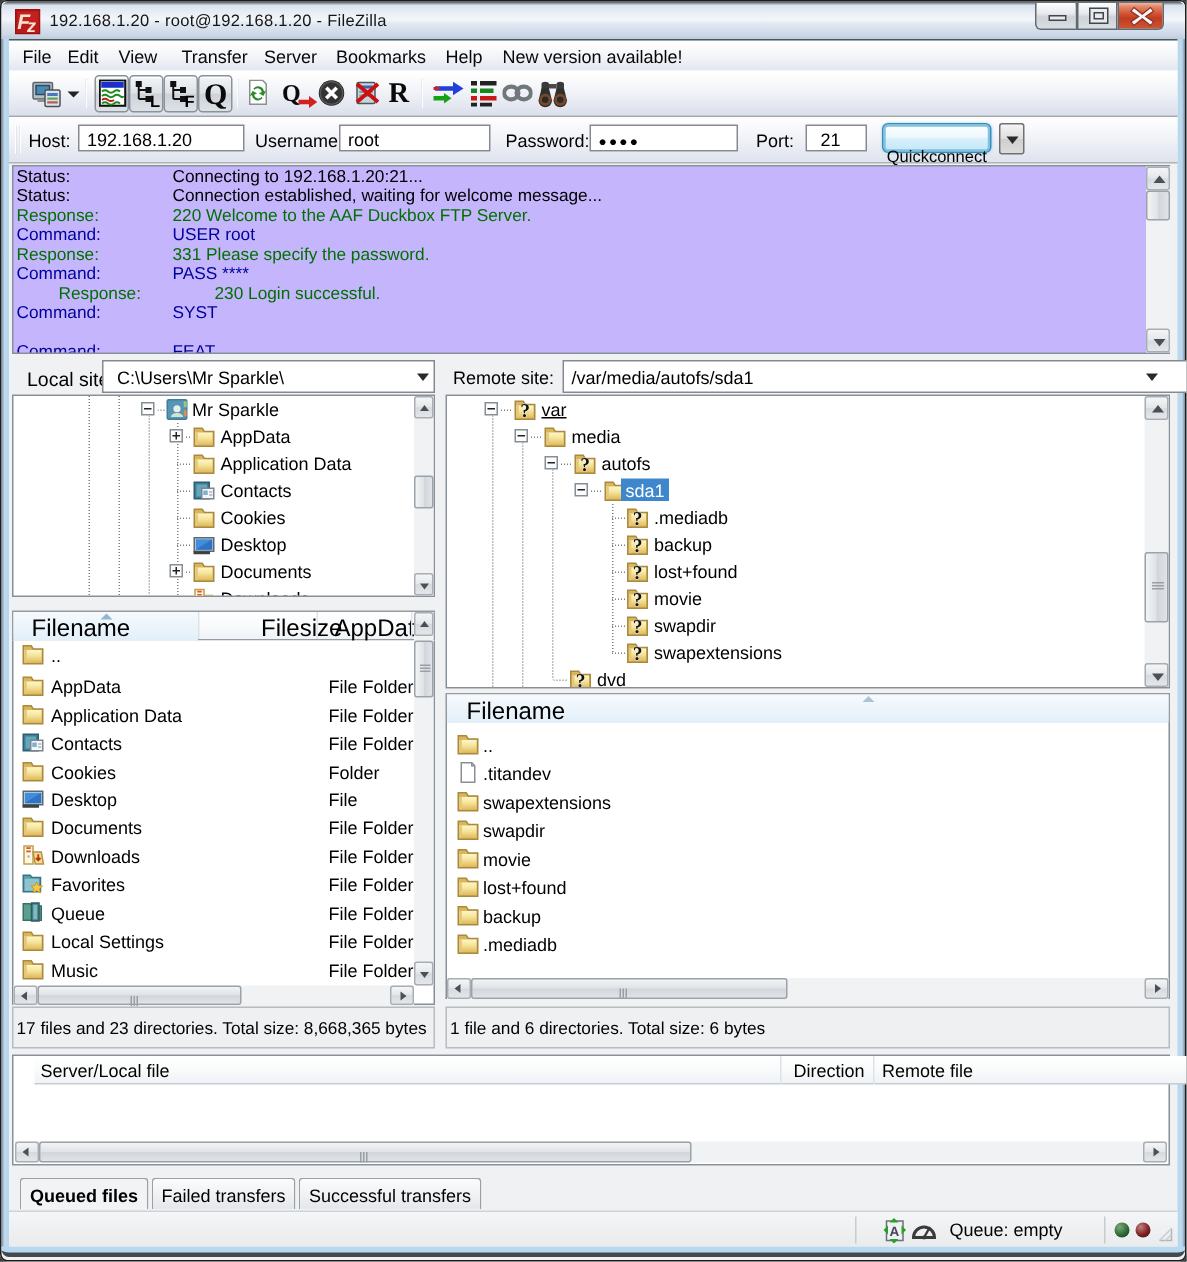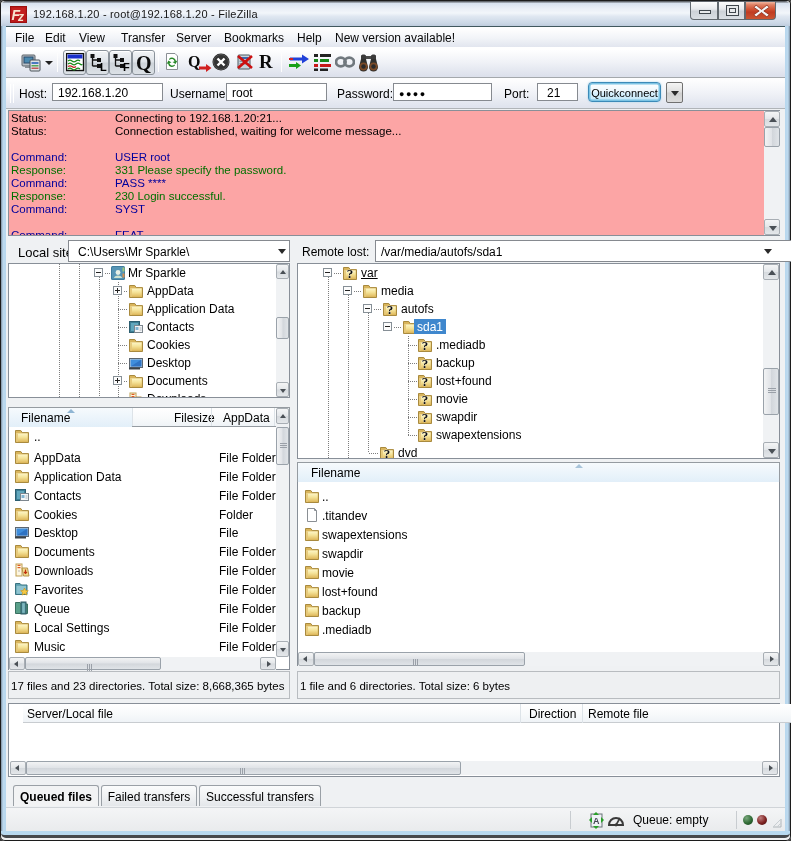--- a/index.html
+++ b/index.html
@@ -26,24 +26,24 @@
 .menuitem { position:absolute; top:4px; color:#080808; }
 #toolbar { left:6px; top:47px; width:779px; height:31px; background:linear-gradient(180deg,#ffffff 8%,#f0f2f7 50%,#dde1ec 95%); border-bottom:1px solid #a4a8ac; }
 .tsep { position:absolute; top:6px; width:1px; height:19px; background:#b4b8bc; border-right:1px solid #fdfdfd;}
 .tbtn { position:absolute; top:3px; width:23px; height:25px; border:1px solid #8a929a; border-radius:3px;
  background:linear-gradient(180deg,#f3f5f7,#dde2e7 48%,#cdd3d9 52%,#dce1e6); box-shadow:0 1px 0 #fff inset; }
 #quickbar { left:6px; top:78px; width:779px; height:31px; background:linear-gradient(180deg,#fdfdfe 8%,#f0f2f7 50%,#e0e4ee 95%); border-bottom:1px solid #b0b4b8; }
 .qlabel { position:absolute; top:9px; }
 .qbox { position:absolute; top:5px; height:18px; border:1px solid #868a90; background:#fff; font-size:12px; padding:2px 0 0 5px; }
 #qc-btn { position:absolute; left:582px; top:4px; width:73px; height:20px; border:1px solid #3c8ab8; border-radius:4px;
   background:linear-gradient(180deg,#fdfeff,#eef8fd 45%,#d8effb 55%,#c2e7f8 100%);
-  box-shadow:0 0 0 1.5px #7cc4e4 inset, 0 0 2px #9fd4ec; text-align:center; padding-top:4px; font-size:11px;}
+  box-shadow:0 0 0 1.5px #7cc4e4 inset, 0 0 2px #9fd4ec; text-align:center; padding-top:16px; font-size:11px;}
 #qc-drop { position:absolute; left:660px; top:4px; width:17px; height:21px; border:1px solid #707070; border-radius:2px;
   background:linear-gradient(180deg,#f4f4f4,#dfdfdf 48%,#cfcfcf 52%,#dcdcdc); }
-#log { left:8px; top:110px; width:772px; height:126px; background:#fca5a5; border:1px solid #888f98; overflow:hidden; }
+#log { left:8px; top:110px; width:772px; height:126px; background:#c4b5fd; border:1px solid #888f98; overflow:hidden; }
 .logline { position:absolute; left:2px; width:740px; height:13px; font-size:11.5px; white-space:pre; }
 .ll-label { display:inline-block; width:104px; }
 .st { color:#000; } .rs { color:#007000; } .cm { color:#00009c; }
 .sb-btn { position:absolute; border:1px solid #a8aeb4; border-radius:2px; background:linear-gradient(180deg,#f4f5f6,#e4e7ea 48%,#d6dade 52%,#e4e7ea); }
 .sb-thumb { position:absolute; border:1px solid #9aa2aa; border-radius:2px; background:linear-gradient(90deg,#f2f3f4,#e0e3e7 48%,#d2d6db 52%,#e0e4e8); }
 .sb-thumb-h { position:absolute; border:1px solid #9aa2aa; border-radius:2px; background:linear-gradient(180deg,#f2f3f4,#e0e3e7 48%,#d2d6db 52%,#e0e4e8); }
 .sgrip { position:absolute; }
 .sgrip div { height:1px; margin-bottom:1px; background:#9aa0a8; }
 .sgrip-v div { width:1px; height:7px; display:inline-block; margin-right:1px; background:#9aa0a8; }
 .tri { position:absolute; width:0; height:0; }
@@ -54,21 +54,21 @@
 .tree { position:absolute; background:#fff; border:1px solid #888f98; overflow:hidden; }
 #tree-l { left:8px; top:263px; width:282px; height:135px; }
 #tree-r { left:297px; top:263px; width:483px; height:196px; }
 .titem { position:absolute; height:16px; font-size:12px; white-space:pre; padding-top:1px;}
 .ticon { position:absolute; width:16px; height:16px; }
 .pm { position:absolute; width:9px; height:9px; border:1px solid #868f96; background:#fcfcfc; }
 .pm:before { content:""; position:absolute; left:1px; top:3px; width:5px; height:1px; background:#222; }
 .pm.plus:after { content:""; position:absolute; left:3px; top:1px; width:1px; height:5px; background:#222; }
 .dotv { position:absolute; width:1px; background-image:linear-gradient(180deg,#7d7d7d 1px,transparent 1px); background-size:1px 2px; }
 .doth { position:absolute; height:1px; background-image:linear-gradient(90deg,#7d7d7d 1px,transparent 1px); background-size:2px 1px; }
-.lheader { position:absolute; background:linear-gradient(180deg,#ffffff,#f8fafb 55%,#eff3f7); border:1px solid #959ba1; font-size:12px;text-decoration:underline; }
+.lheader { position:absolute; background:linear-gradient(180deg,#ffffff,#f8fafb 55%,#eff3f7); border:1px solid #959ba1; font-size:16px;text-decoration:underline; }
 .hcol { position:absolute; top:0; height:100%; padding:3px 0 0 6px; }
 .hsep { position:absolute; top:0; width:1px; height:100%; background:#dde3e8; }
 .list { position:absolute; background:#fff; border:1px solid #888f98; border-top:none; overflow:hidden;}
 .lrow { position:absolute; height:19px; font-size:12px; white-space:pre; }
 .licon { position:absolute; left:5px; top:1px; width:16px; height:16px; }
 .lname { position:absolute; left:25px; top:3px; }
 .ltype { position:absolute; left:210px; top:3px; }
 .statusline { position:absolute; height:28px; background:#eef0f2; border:1px solid #b8bcc0; font-size:11.5px; padding:8px 0 0 2px; }
 #queue { left:8px; top:703px; width:772px; height:74px; background:#fff; border:1px solid #888f98; }
 .tab { position:absolute; top:785px; height:21px; border:1px solid #9aa0a6; border-bottom:none; border-radius:3px 3px 0 0;
@@ -298,45 +298,46 @@
     <div class="qlabel" style="left:498px;">Port:</div>
     <div class="qbox" style="left:531px;width:41px;padding-left:9px;">21</div>
     <div id="qc-btn">Quickconnect</div>
     <div id="qc-drop">
         <div class="combo-arr" style="left:4px;top:8px;"></div>
       </div>
   </div>
   <div id="log" class="abs">
     <div class="logline" style="top:1px;"><span class="ll-label st">Status:</span><span class="st">Connecting to 192.168.1.20:21...</span></div>
     <div class="logline" style="top:14px;"><span class="ll-label st">Status:</span><span class="st">Connection established, waiting for welcome message...</span></div>
+    <div class="logline" style="top:27px;"><span class="ll-label rs">Response:</span><span class="rs">220 Welcome to the AAF Duckbox FTP Server.</span></div>
     <div class="logline" style="top:40px;"><span class="ll-label cm">Command:</span><span class="cm">USER root</span></div>
     <div class="logline" style="top:53px;"><span class="ll-label rs">Response:</span><span class="rs">331 Please specify the password.</span></div>
     <div class="logline" style="top:66px;"><span class="ll-label cm">Command:</span><span class="cm">PASS ****</span></div>
-    <div class="logline" style="top:79px;"><span class="ll-label rs">Response:</span><span class="rs">230 Login successful.</span></div>
+    <div class="logline" style="top:79px;margin-left:28px;"><span class="ll-label rs">Response:</span><span class="rs">230 Login successful.</span></div>
     <div class="logline" style="top:92px;"><span class="ll-label cm">Command:</span><span class="cm">SYST</span></div>
     <div class="logline" style="top:118px;"><span class="ll-label cm">Command:</span><span class="cm">FEAT</span></div>
   </div>
 
   <div class="abs" style="left:764px;top:111px;width:16px;height:124px;background:#f0f2f4;">
     <div class="sb-btn" style="left:0;top:0;width:16px;height:16px;">
         <div class="tri" style="left:4px;top:5px;border-left:4px solid transparent;border-right:4px solid transparent;border-bottom:5px solid #4a5056;"></div>
       </div>
     <div class="sb-thumb" style="left:0;top:16px;width:16px;height:20px;"></div>
     <div class="sb-btn" style="left:0;top:108px;width:16px;height:16px;">
         <div class="tri" style="left:4px;top:6px;border-left:4px solid transparent;border-right:4px solid transparent;border-top:5px solid #4a5056;"></div>
       </div>
   </div>
 
   <div id="sitebar-l" class="abs">
     <div class="qlabel" style="left:10px;top:5px;font-size:13px;">Local site:</div>
     <div class="combo" style="left:60px;top:0;width:222px;padding-left:9px;">C:\Users\Mr Sparkle\</div>
     <div class="combo-arr" style="left:270px;top:9px;"></div>
   </div>
   <div id="sitebar-r" class="abs">
-    <div class="qlabel" style="left:5px;top:5px;">Remote lost:</div>
+    <div class="qlabel" style="left:5px;top:5px;">Remote site:</div>
     <div class="combo" style="left:78px;top:0;width:436px;padding-left:5px;">/var/media/autofs/sda1</div>
     <div class="combo-arr" style="left:467px;top:9px;"></div>
   </div>
 
   <div id="tree-l" class="tree abs">
     <div class="dotv" style="left:50px;top:0;height:139px;"></div>
     <div class="dotv" style="left:70px;top:0;height:139px;"></div>
     <div class="dotv" style="left:90px;top:9px;height:130px;"></div>
     <div class="dotv" style="left:109px;top:18px;height:121px;"></div>
     <div class="doth" style="left:96px;top:9px;width:5px;"></div>

